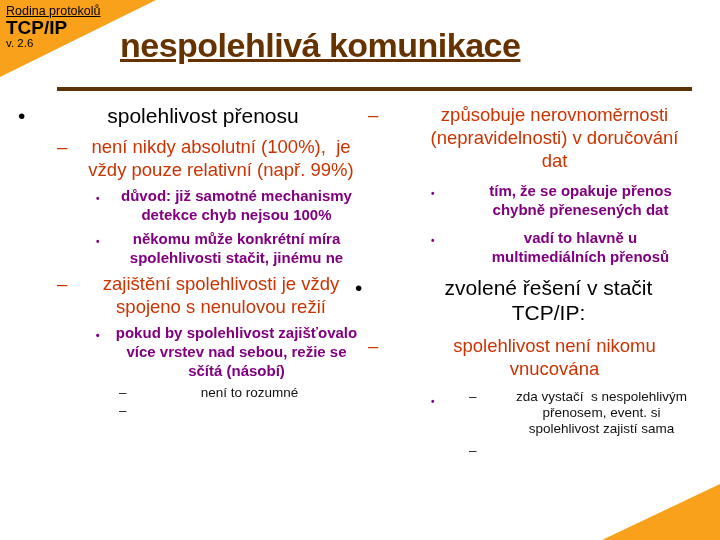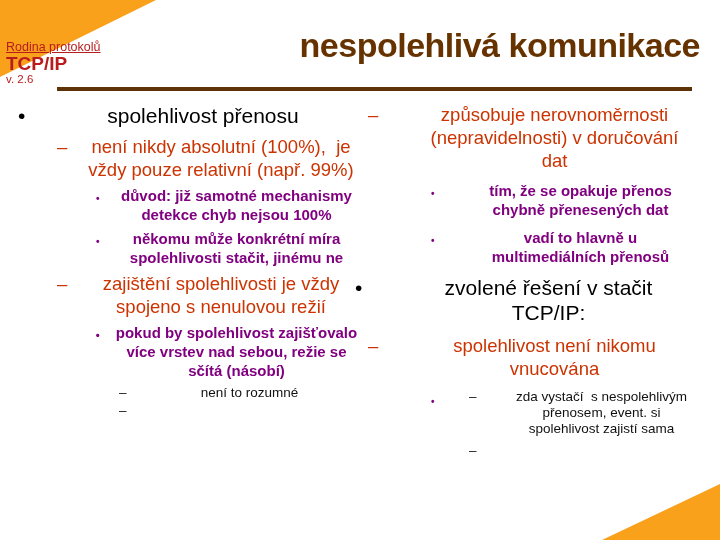--- a/index.html
+++ b/index.html
@@ -9,29 +9,29 @@
     overflow:hidden; font-family:"Liberation Sans", sans-serif;
   }
 
   
   .tri-tl { position:absolute; top:0; left:0; width:156px; height:77px;
             background:#F9A11B; clip-path:polygon(0 0,100% 0,0 100%); }
   .tri-br { position:absolute; right:0; bottom:0; width:118px; height:56px;
             background:#F9A11B; clip-path:polygon(100% 0,100% 100%,0 100%); }
 
   
-  .badge { position:absolute; top:4px; left:6px; color:#b91c1c; z-index:3;margin-top:36px; }
+  .badge { position:absolute; top:4px; left:6px; color:#000000; z-index:3; }
   .badge .b1 { font-size:12.5px; line-height:15px; text-decoration:underline; }
   .badge .b2 { font-size:19px;  line-height:17px; font-weight:bold; }
   .badge .b3 { font-size:11.5px; line-height:14px; }
 
   
   .title { position:absolute; top:26px; left:120px; width:580px;
-           text-align:right; font-size:34px; font-weight:bold;
-           color:#663300; letter-spacing:-0.5px; white-space:nowrap; }
+           text-align:left; font-size:34px; font-weight:bold;
+           color:#663300; letter-spacing:-0.5px; white-space:nowrap;text-decoration:underline; }
   .rule  { position:absolute; top:87px; left:57px; width:635px; height:4px;
            background:#5C3206; }
 
   
   .col { position:absolute; top:103px; }
   .col-left  { left:12px;  width:352px; }
   .col-right { left:355px; width:362px; }
 
   .row { position:relative; }
   .mk  { position:absolute; top:0; }

